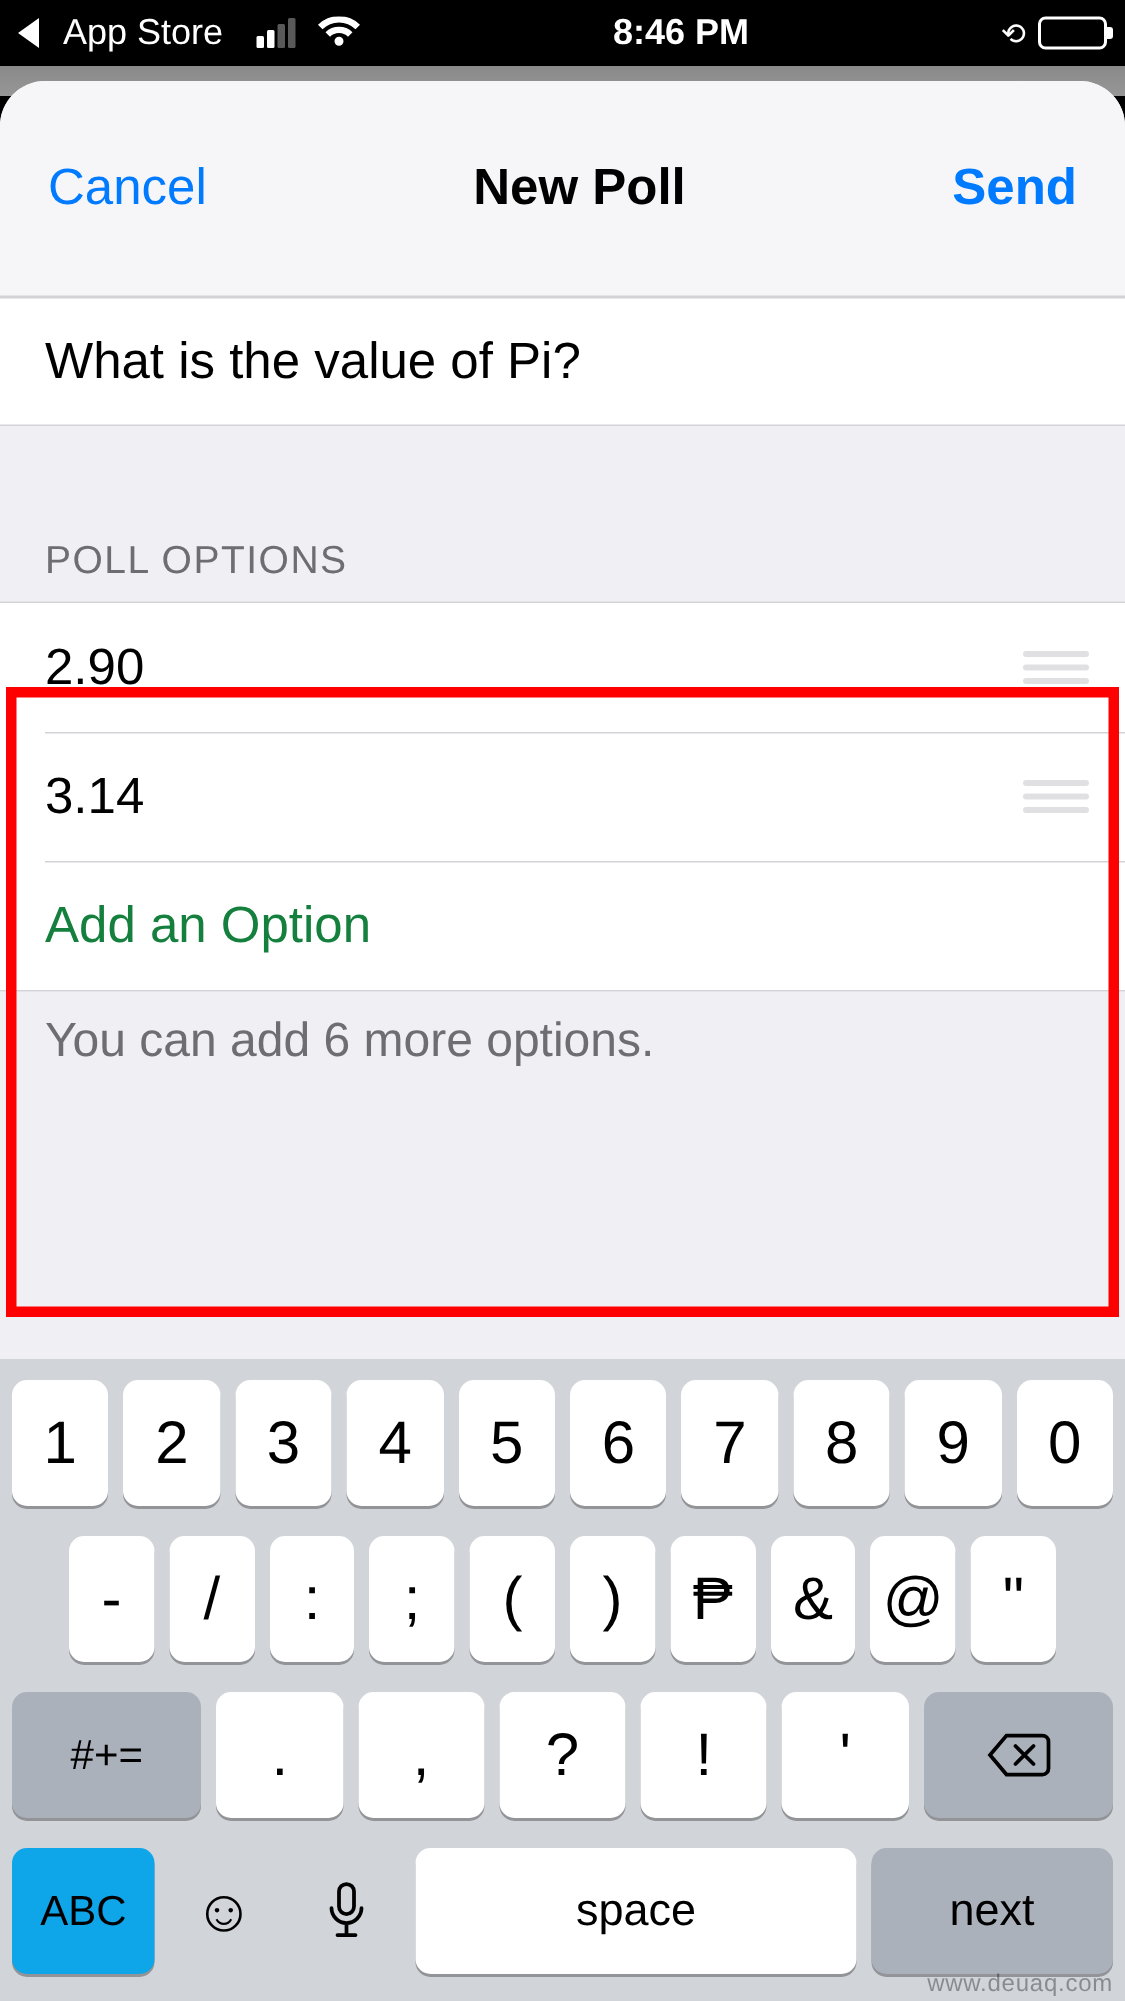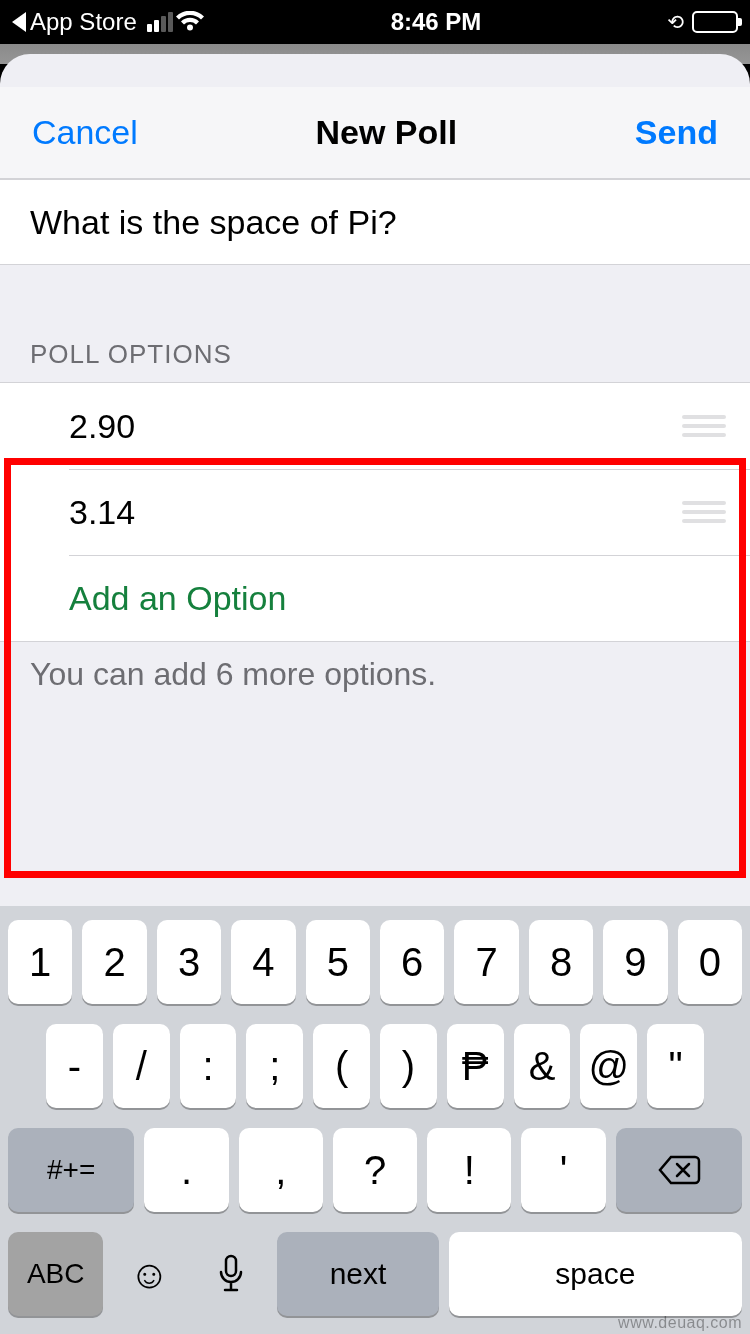--- a/index.html
+++ b/index.html
@@ -16,21 +16,21 @@
     background: #000;
     color: #fff;
     display: flex;
     align-items: center;
     justify-content: space-between;
     padding: 0 12px;
     font-size: 24px;
     font-weight: 500;
   }
   .status-left, .status-right { display: flex; align-items: center; gap: 8px; }
-  .status-left { gap: 2px; justify-content: flex-end; }
+  .status-left { gap: 14px; justify-content: flex-end; }
   .back-triangle {
     width: 0; height: 0;
     border-top: 10px solid transparent;
     border-bottom: 10px solid transparent;
     border-right: 14px solid #fff;
     margin-right: 2px;
   }
   .sig-bars { display: flex; align-items: flex-end; gap: 2px; margin-left: 8px;}
   .sig-bars span { width: 5px; background: #fff; border-radius: 1px; }
   .sig-bars span.dim { background: rgba(255,255,255,0.35); }
@@ -59,28 +59,27 @@
   .sheet {
     position: absolute;
     top: 54px; left: 0; right: 0; bottom: 0;
     background: #efeff4;
     border-top-left-radius: 30px;
     border-top-right-radius: 30px;
     overflow: hidden;
   }
 
   .nav-bar {
-    height: 92px;
+    height: 144px;
     background: #f6f6f8;
     border-bottom: 1px solid #d3d3d7;
     display: flex;
     align-items: center;
     justify-content: space-between;
     padding: 0 32px;
-    margin-top: 33px;
   }
   .nav-btn { color: #007aff; font-size: 34px; }
   .nav-btn.bold { font-weight: 600; }
   .nav-title { font-size: 34px; font-weight: 700; color: #000; }
 
   .sect-header {
     padding: 58px 30px 12px 30px;
     font-size: 26px;
     letter-spacing: 1px;
     color: #6d6d72;
@@ -90,21 +89,21 @@
     background: #fff;
     min-height: 86px;
     border-top: 1px solid #d3d3d7;
     border-bottom: 1px solid #d3d3d7;
     display: flex;
     align-items: center;
     padding: 0 30px;
     font-size: 34px;
     color: #000;
   }
-  .option-group { border-top: 1px solid #d3d3d7; border-bottom: 1px solid #d3d3d7; background:#fff;padding-left:39px; }
+  .option-group { border-top: 1px solid #d3d3d7; border-bottom: 1px solid #d3d3d7; background:#fff; }
   .option-row {
     min-height: 86px;
     display: flex; align-items: center;
     padding: 0 24px 0 30px;
     font-size: 34px;
     position: relative;
   }
   .option-row + .option-row::before {
     content:""; position:absolute; top:0; left:30px; right:0; height:1px; background:#d3d3d7;
   }
@@ -149,21 +148,21 @@
   .key {
     flex: 1;
     background: #fff;
     border-radius: 10px;
     box-shadow: 0 2px 0 rgba(0,0,0,0.3);
     display: flex; align-items: center; justify-content: center;
     font-size: 40px; color:#000; height: 84px;
   }
   .key.space { flex: 4; font-size: 30px; }
   .key.next { flex: 2.2; background:#abb1bb; font-size: 30px; }
-  .key.abc { flex: 1.3; background:#a3a3a3; font-size: 28px; text-align: right; }
+  .key.abc { flex: 1.3; background:#0ea5e9; font-size: 28px; text-align: right; }
   .key.emoji, .key.mic {
     flex: 0 0 72px; background: transparent; box-shadow: none; font-size: 40px;
   }
   .row2 { padding: 0 38px; }
   .row3 .key.sym { flex: 1.5; background:#abb1bb; font-size: 28px;}
   .row3 .key.back { flex: 1.5; background:#abb1bb; }
 
   .watermark {
     position:absolute; right:8px; bottom:2px;
     font-size:16px; color: rgba(0,0,0,0.35);
@@ -200,21 +199,21 @@
 
 <div class="sheet">
 
   <div class="nav-bar">
     <span class="nav-btn">Cancel</span>
     <span class="nav-title">New Poll</span>
     <span class="nav-btn bold">Send</span>
   </div>
 
   <div class="cell">
-    <span>What is the space of Pi?</span>
+    <span>What is the value of Pi?</span>
   </div>
 
   <div class="sect-header" style="padding-top:74px">POLL OPTIONS</div>
 
   <div class="option-group">
     <div class="option-row">
       <span class="txt">2.90</span>
       <span class="reorder">
           <span></span>
           <span></span>
@@ -281,20 +280,20 @@
       <div class="key abc">ABC</div>
       <div class="key emoji">
           <span>☺</span>
         </div>
       <div class="key mic">
         <svg width="26" height="40" viewBox="0 0 26 40">
             <rect x="8" y="2" width="10" height="20" rx="5" fill="none" stroke="#000" stroke-width="2.5"></rect>
             <path d="M3 18a10 10 0 0 0 20 0M13 28v8M7 36h12" fill="none" stroke="#000" stroke-width="2.5" stroke-linecap="round"></path>
           </svg>
       </div>
+      <div class="key space">space</div>
       <div class="key next">next</div>
-      <div class="key space">space</div>
     </div>
   </div>
 
 </div>
 
 <div class="watermark">www.deuaq.com</div>
 
 </body></html>

